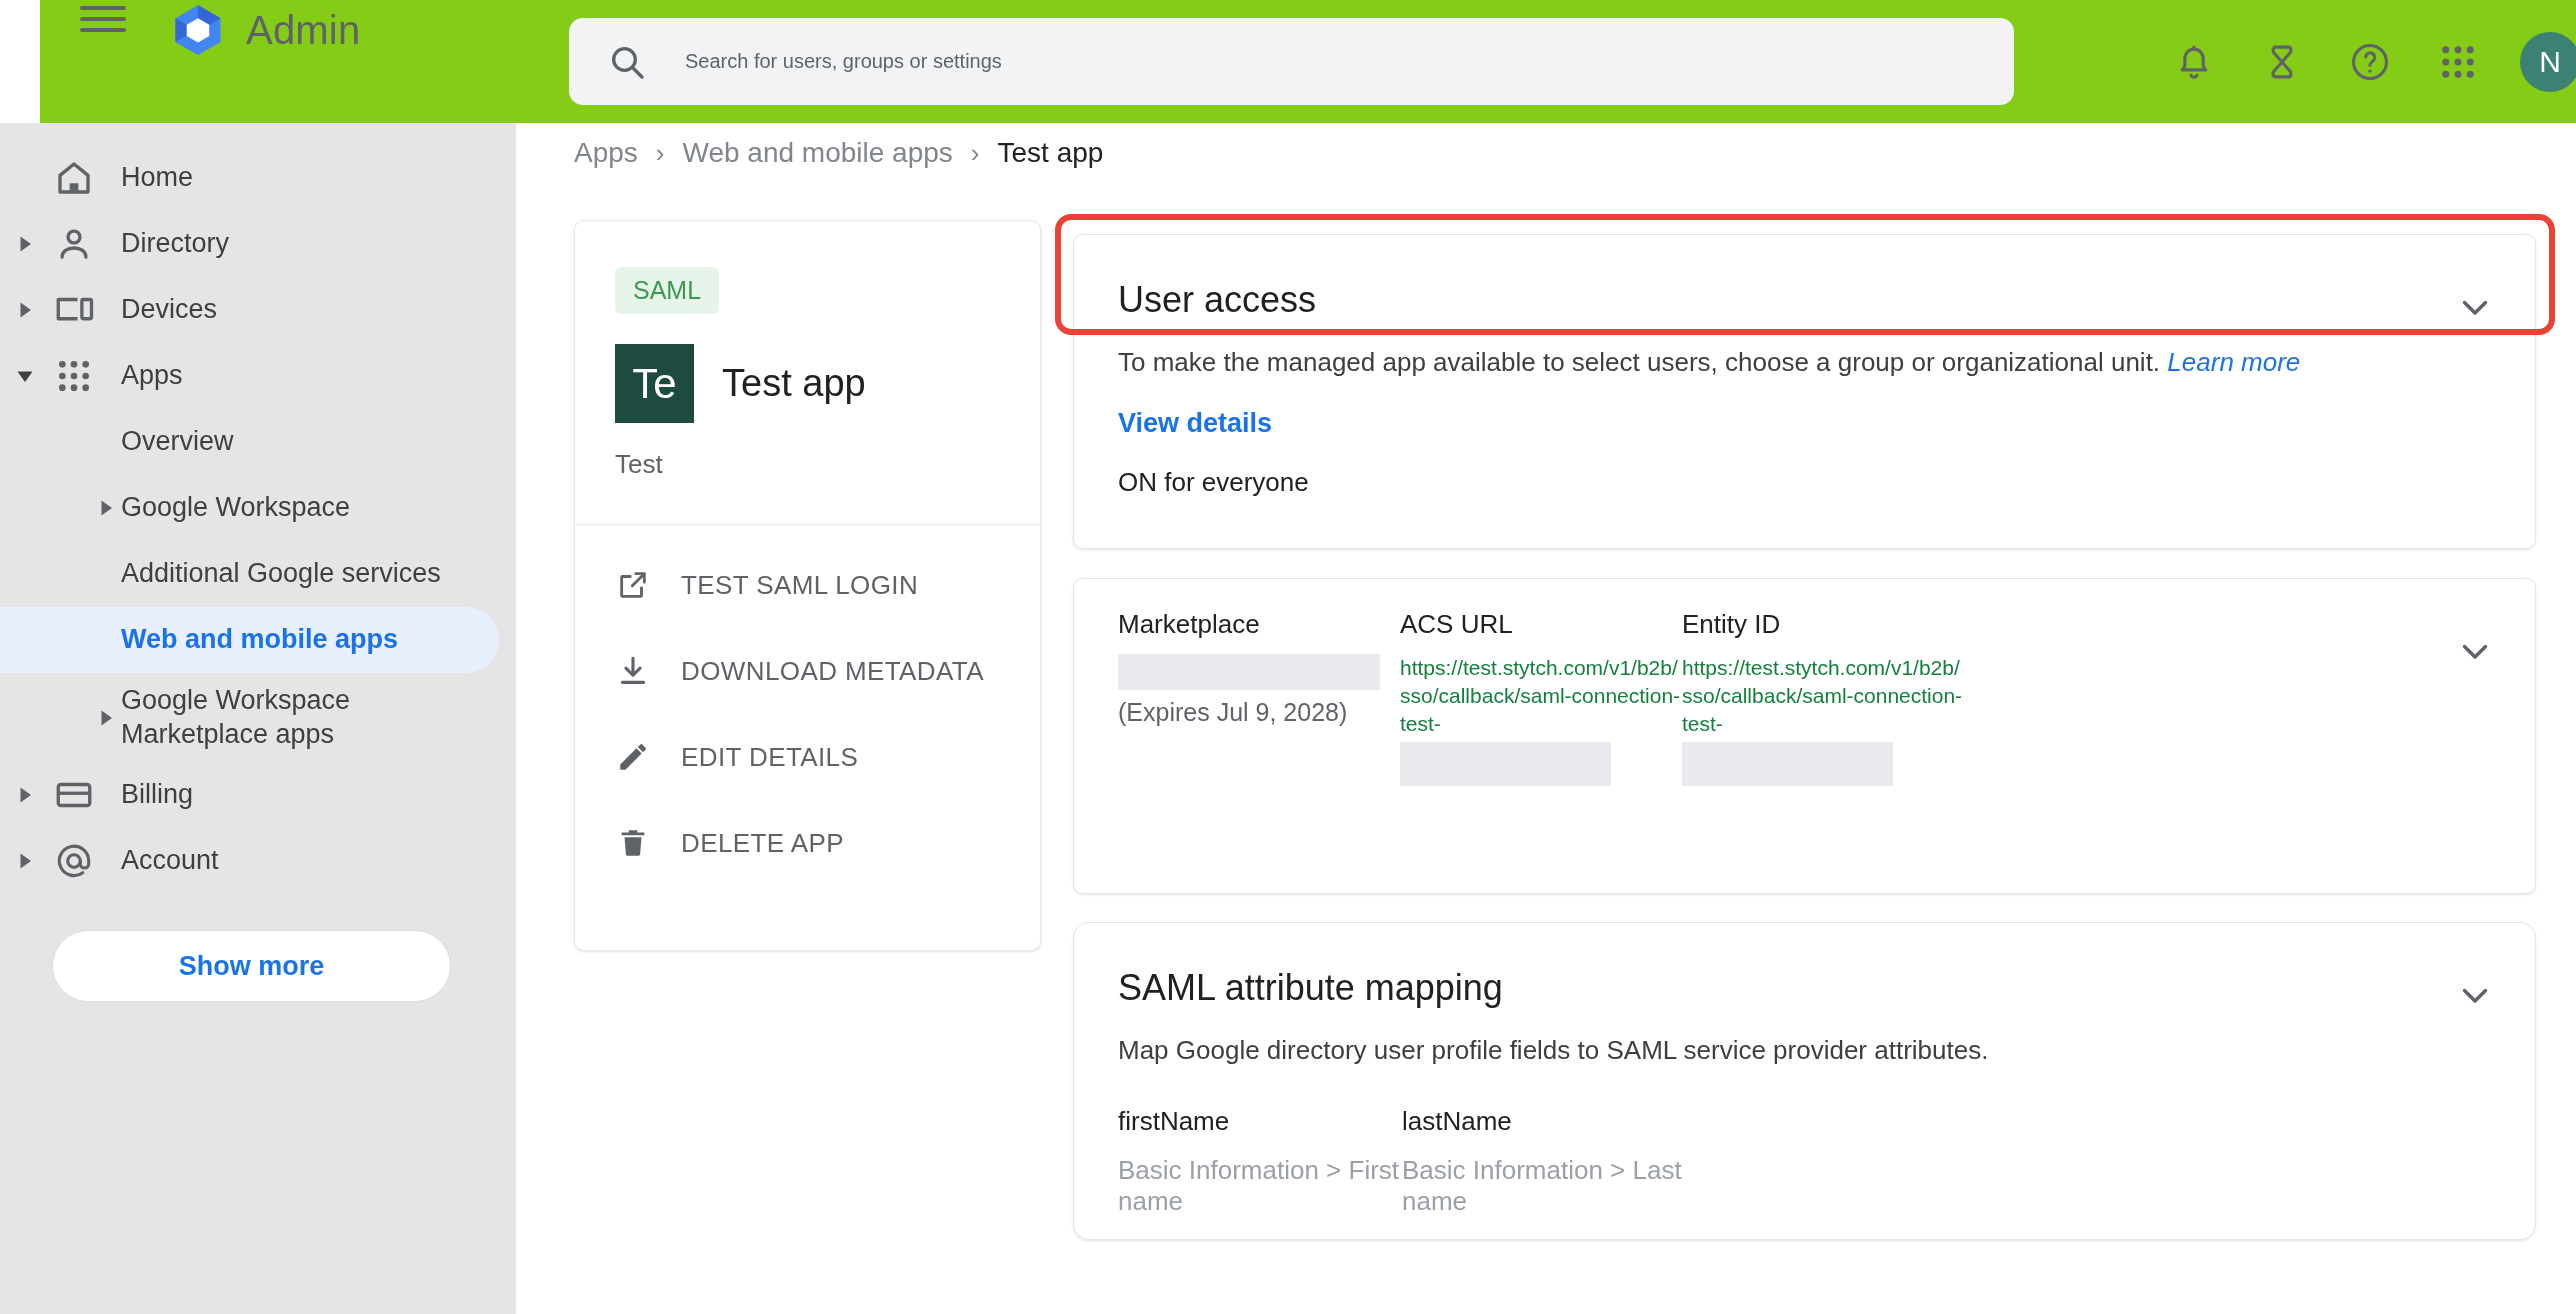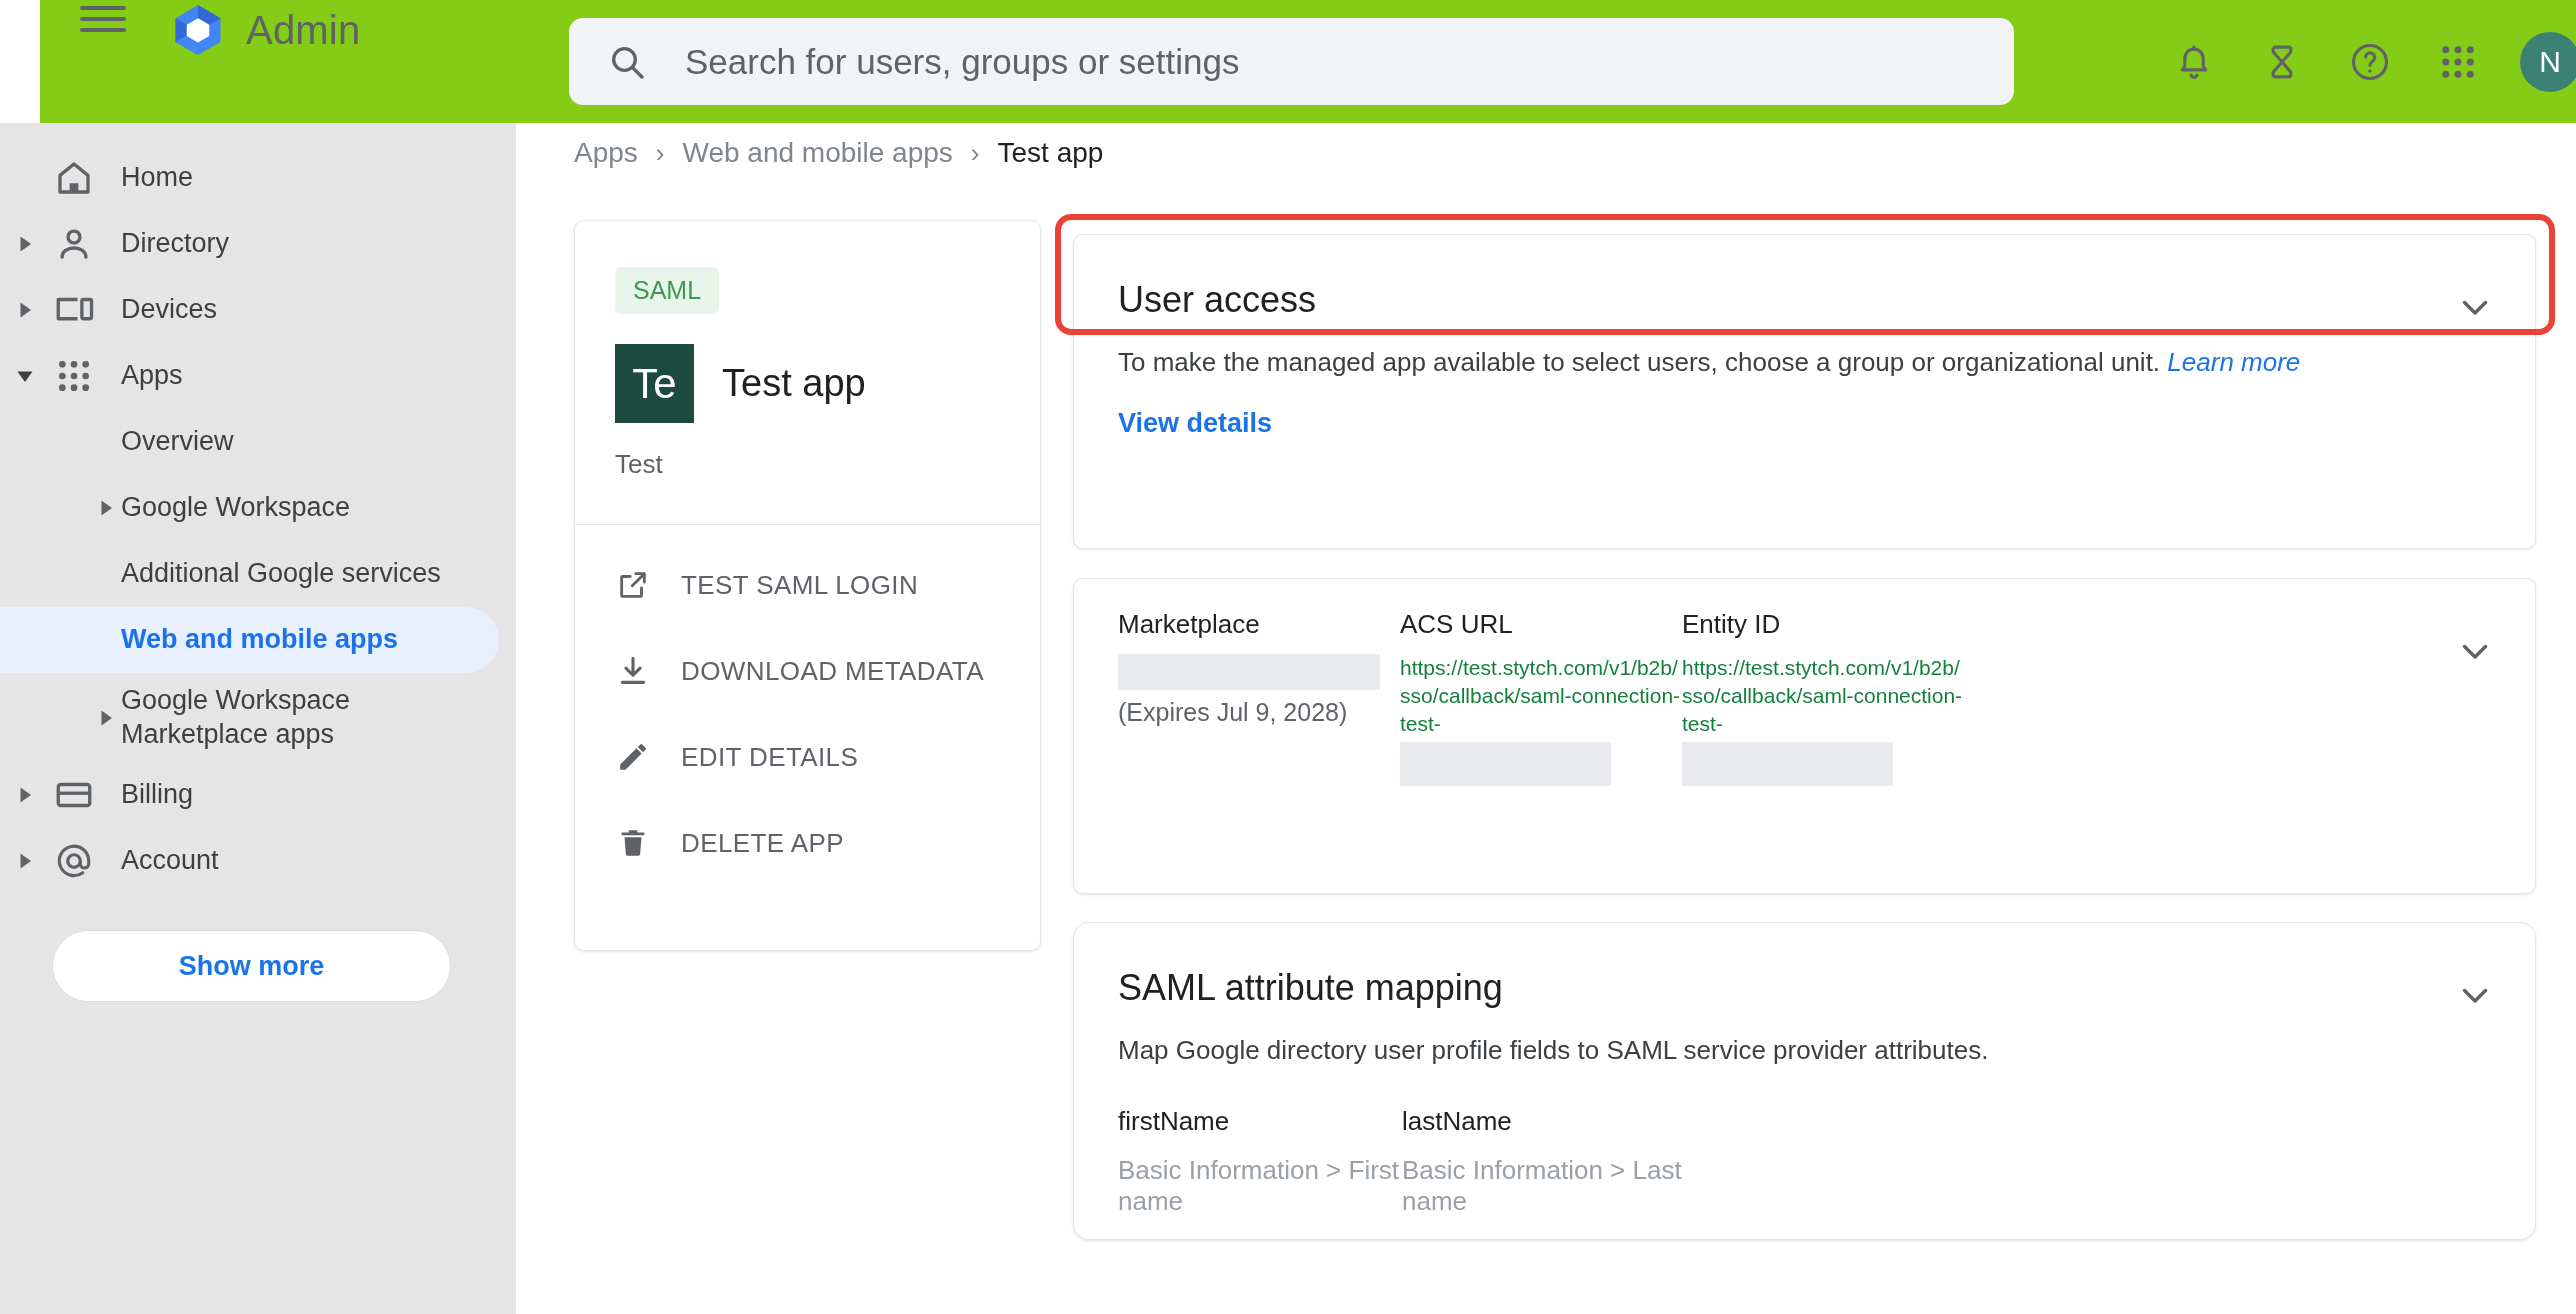--- a/index.html
+++ b/index.html
@@ -39,21 +39,21 @@
   .searchbar {
     position: absolute; left: 529px; top: 18px;
     width: 1445px; height: 87px;
     background: #f1f3f4; border-radius: 14px;
     display: flex; align-items: center;
   }
   .searchbar .s-icon { margin-left: 38px; width: 40px; height: 40px; flex: none; }
   .search-input {
     border: none; outline: none; background: transparent;
     font-family: "Liberation Sans", sans-serif;
-    font-size: 35px; color: #5f6368;
+    font-size: 20px; color: #5f6368;
     margin-left: 36px; width: 1192px; height: 48px;
   }
   .search-input::placeholder { color: #5f6368; opacity: 1; }
 
   .topicons {
     position: absolute; right: 36px; top: 0; height: 123px;
     display: flex; align-items: center; gap: 36px;
   }
   .ticon { width: 52px; height: 52px; display:flex; align-items:center; justify-content:center; cursor: pointer; }
   .avatar {
@@ -464,20 +464,21 @@
   <div class="panel-chevron">
     <svg viewBox="0 0 24 24" width="36" height="36" fill="none" stroke="#5f6368" stroke-width="2.3">
       <polyline points="5,9 12,16 19,9" stroke-linecap="round" stroke-linejoin="round"></polyline>
     </svg>
   </div>
   <div class="panel-desc">
     <span>To make the managed app available to select users, choose a group or organizational unit.</span>
     <span class="link">Learn more</span>
   </div>
   <div class="link-block">View details</div>
+  <div class="panel-status">ON for everyone</div>
 </div>
 
 <div class="highlight-box" id="highlight-user-access" style="top:214px;height:121px;"></div>
 
 <div class="panel" id="panel-service-provider">
   <div class="panel-chevron">
     <svg viewBox="0 0 24 24" width="36" height="36" fill="none" stroke="#5f6368" stroke-width="2.3">
       <polyline points="5,9 12,16 19,9" stroke-linecap="round" stroke-linejoin="round"></polyline>
     </svg>
   </div>

